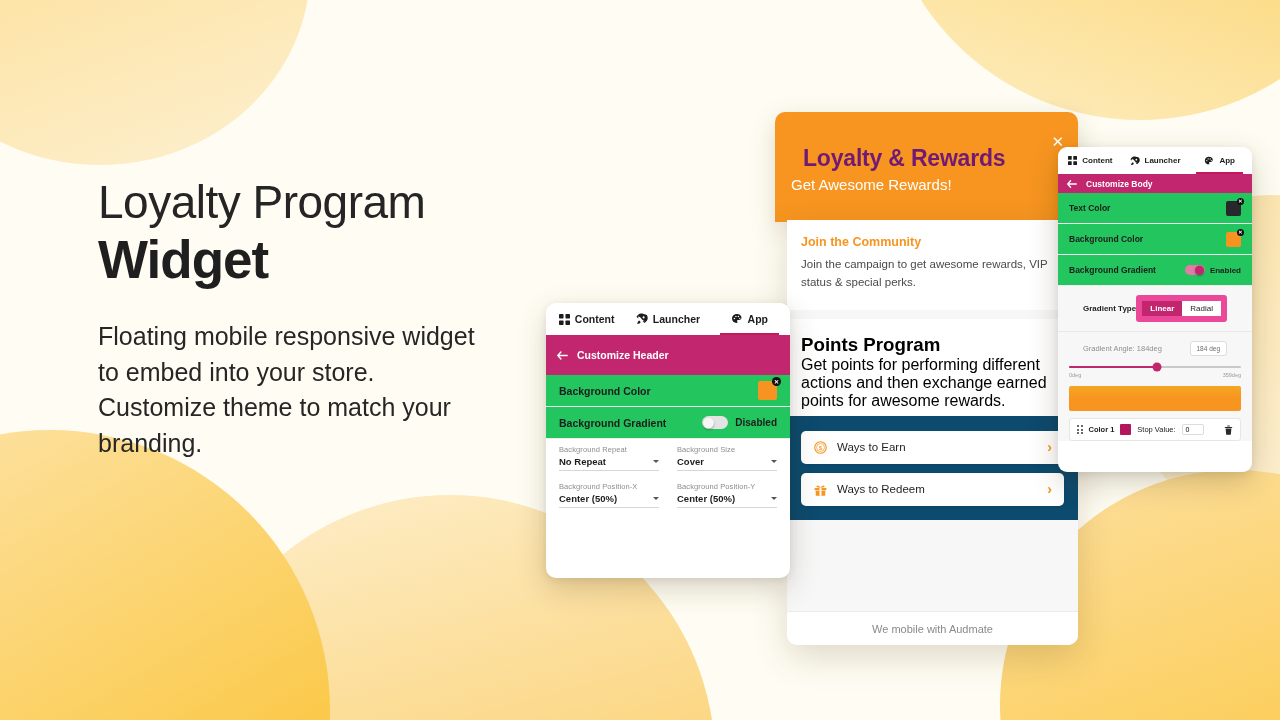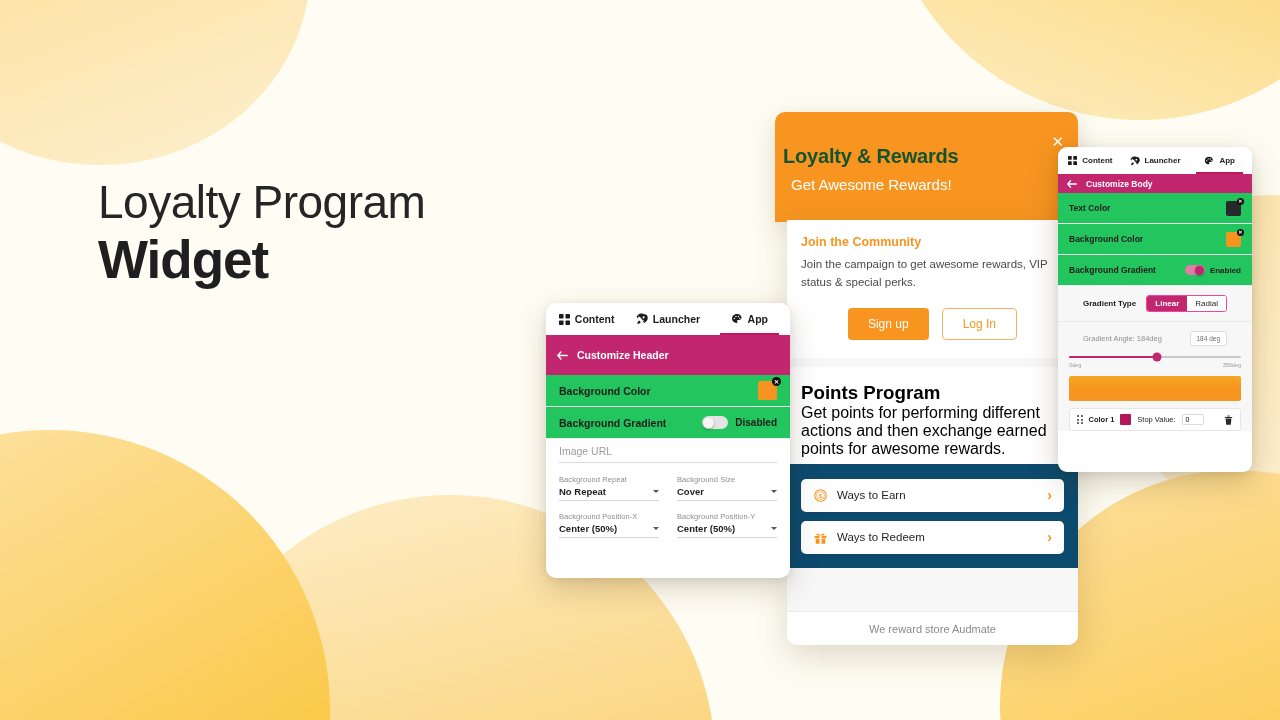--- a/index.html
+++ b/index.html
@@ -133,21 +133,21 @@
   .sel-val { display: flex; align-items: center; justify-content: space-between; margin-top: 2px; }
   .sel-val span:first-child { font-size: 9.5px; font-weight: 700; color: #1d1d1d; }
   .caret { width: 0; height: 0; border-left: 3px solid transparent; border-right: 3px solid transparent; border-top: 3.5px solid #555; }
 
   
   .widget-head {
     position: absolute; left: 775px; top: 112px; width: 303px; height: 110px;
     background: #f79520; border-radius: 10px 10px 0 0; z-index: 18;
     box-shadow: 0 8px 26px rgba(80,50,10,.18);
   }
-  .widget-head .title { position: absolute; left: 8px; top: 33px; color: #14532d; font-size: 20px; font-weight: 700; letter-spacing: -.2px; }
+  .widget-head .title { position: absolute; left: 28px; top: 33px; color: #701a75; font-size: 23px; font-weight: 700; letter-spacing: -.2px; }
   .widget-head .sub { position: absolute; left: 16px; top: 64px; color: #fff; font-size: 15px; font-weight: 400; }
   .close-x { position: absolute; right: 14px; top: 22px; color: #fff; font-size: 15px; cursor: pointer; line-height: 1; }
 
   .widget-body {
     position: absolute; left: 787px; top: 220px; width: 291px; height: 425px;
     background: #f7f7f7; border-radius: 0 0 10px 10px; z-index: 20;
     box-shadow: 0 12px 34px rgba(80,50,10,.18);
     overflow: hidden;
   }
   .wsec { background: #fff; padding: 15px 14px 18px; }
@@ -194,21 +194,21 @@
   .pb-toggle { width: 20px; height: 10px; background: #e27ba6; }
   .pb-toggle .knob { width: 8.5px; height: 8.5px; right: 1px; background: #c2266e; }
   .tog-text-sm { font-size: 8px; font-weight: 600; color: #1d1d1d; margin-left: 5px; }
 
   .grad-box { background: #f7f7f7; padding: 0; }
   .grad-row {
     display: flex; align-items: center; justify-content: space-between;
     padding: 9px 25px; border-bottom: 1px solid #e9e9e9;
   }
   .grad-row .gl { font-size: 8px; font-weight: 600; color: #1d1d1d; }
-  .seg { display: flex; border-radius: 3px; overflow: hidden; border: 1px solid #ec4899; }
+  .seg { display: flex; border-radius: 3px; overflow: hidden; border: 6px solid #ec4899; }
   .seg div { font-size: 8px; padding: 3px 8px; background: #fff; color: #1d1d1d; cursor: pointer; }
   .seg div.on { background: #c2266e; color: #fff; font-weight: 600; }
   .angle-lab { font-size: 7.5px; color: #8f8f8f; }
   .angle-pill {
     font-size: 6.5px; color: #6d6d6d; border: 1px solid #dcdcdc;
     border-radius: 3px; padding: 3px 6px; background: #fff;
   }
   .slider-wrap { padding: 6px 11px 4px; }
   .track { position: relative; height: 2px; background: #c9c9c9; border-radius: 2px; }
   .track .fill { position: absolute; left:0; top:0; height: 2px; width: 51%; background: #c2266e; border-radius: 2px; }
@@ -237,36 +237,33 @@
   <div class="blob blob-tr"></div>
   <div class="blob blob-r"></div>
   <div class="blob blob-br"></div>
   <div class="blob blob-bl2"></div>
   <div class="blob blob-bl1"></div>
 </div>
 
 <div class="hero">
   <h1>Loyalty Program</h1>
   <h2>Widget</h2>
+  <p>Floating mobile responsive widget to embed into your store. Customize theme to match your branding.</p>
 </div>
 
 <div class="widget-head">
   <div class="close-x">✕</div>
   <div class="title">Loyalty &amp; Rewards</div>
   <div class="sub">Get Awesome Rewards!</div>
 </div>
 
 <div class="widget-body">
   <div class="wsec">
     <h3>Join the Community</h3>
     <p>Join the campaign to get awesome rewards, VIP status &amp; special perks.</p>
-    <div class="btn-row">
-      <button class="btn-primary">Sign up</button>
-      <button class="btn-ghost">Log In</button>
-    </div>
   </div>
 
   <div class="wsec2">
     <h3>Points Program</h3>
     <p>Get points for performing different actions and then exchange earned points for awesome rewards.</p>
   </div>
 
   <div class="w-list">
     <div class="w-item">
       <span>
@@ -287,21 +284,21 @@
           <rect x="10.4" y="9.6" width="3.2" height="12.4" fill="#fff"></rect>
           <path d="M12 9.2c-2-3.6-5.4-4.6-6.4-2.8-0.9 1.6 1.6 2.9 6.4 2.8z"></path>
           <path d="M12 9.2c2-3.6 5.4-4.6 6.4-2.8 0.9 1.6-1.6 2.9-6.4 2.8z"></path>
         </svg>
       </span>
       <span class="ilabel">Ways to Redeem</span>
       <span class="chev">›</span>
     </div>
   </div>
 
-  <div class="w-foot">We reward store Audmate</div>
+  <div class="w-foot">We mobile with Audmate</div>
 </div>
 
 <div class="panel-header">
 
   <div class="tabs-bar">
     <div class="tab">
       <span>
         <svg width="11" height="11" viewBox="0 0 16 16" fill="#1c1c1c">
           <rect x="0" y="0" width="6.6" height="6.6" rx="1"></rect>
           <rect x="9.4" y="0" width="6.6" height="6.6" rx="1"></rect>
@@ -355,23 +352,20 @@
     <span class="row-label">Background Gradient</span>
     <span style="display:flex;align-items:center;">
       <span class="toggle ph-toggle">
         <span class="knob"></span>
       </span>
       <span class="tog-text">Disabled</span>
     </span>
   </div>
 
 
-  <div class="url-field">
-    <div class="line">Image URL</div>
-  </div>
 
   <div class="grid2">
     <div class="sel">
       <div class="sel-lab">Background Repeat</div>
       <div class="sel-val">
         <span>No Repeat</span>
         <span class="caret"></span>
       </div>
     </div>
     <div class="sel">

